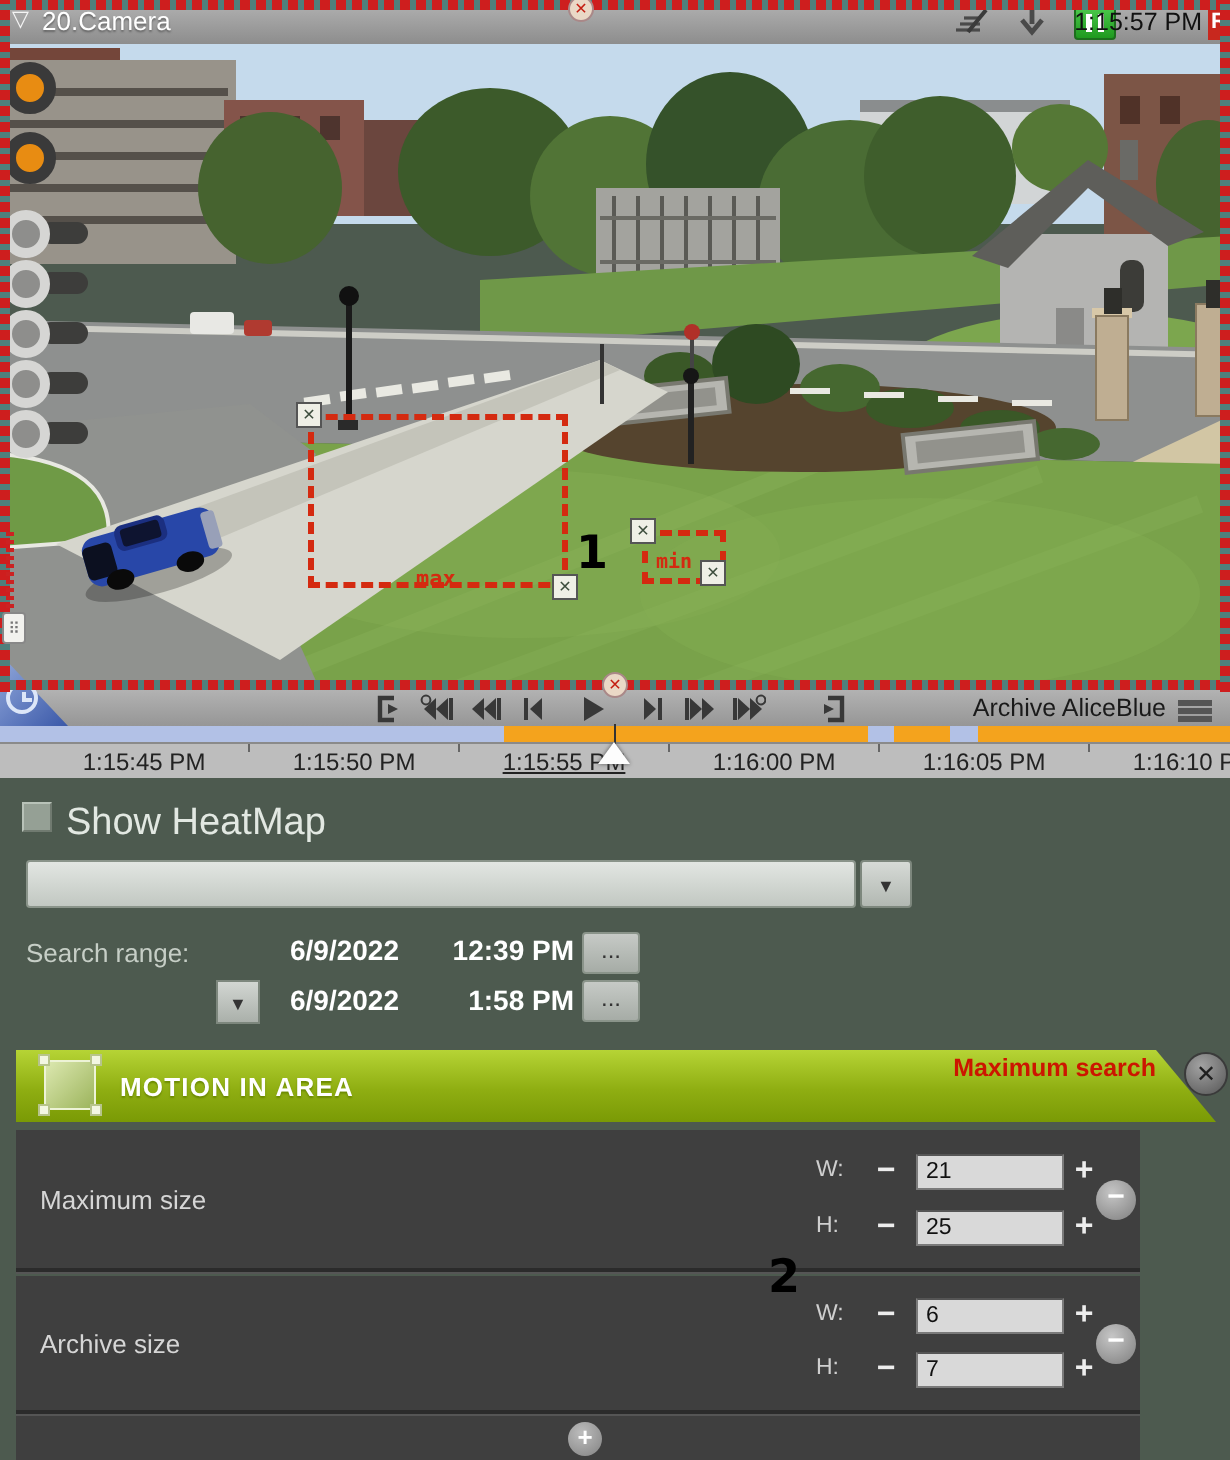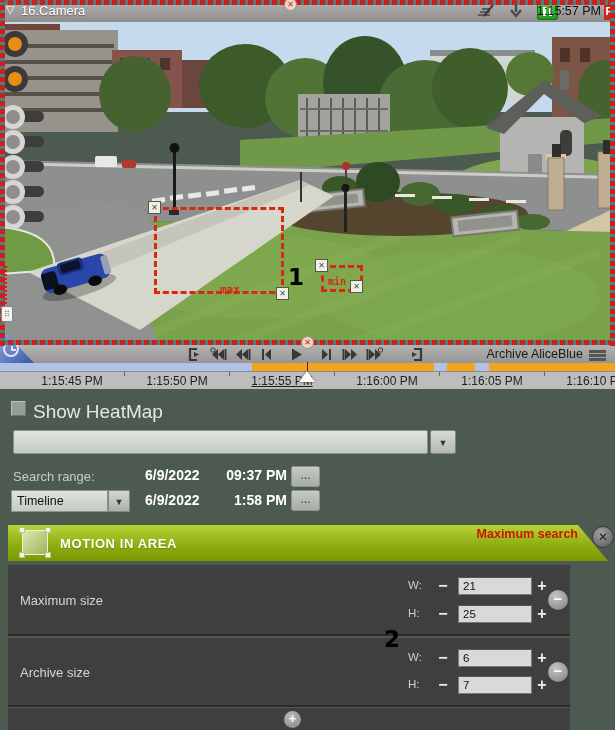--- a/index.html
+++ b/index.html
@@ -290,42 +290,42 @@
   <div class="abs ovl gray" style="left:1px; top:155px;"></div>
   <div class="abs pill" style="left:20px; top:161px;"></div>
   <div class="abs ovl gray" style="left:1px; top:180px;"></div>
   <div class="abs pill" style="left:20px; top:186px;"></div>
   <div class="abs ovl gray" style="left:1px; top:205px;"></div>
   <div class="abs pill" style="left:20px; top:211px;"></div>
 
   <div class="abs selrect" style="left:154px; top:207px; width:130px; height:87px;"></div>
   <div class="abs handle" style="left:148px; top:201px;">✕</div>
   <div class="abs handle" style="left:276px; top:287px;">✕</div>
-  <div class="abs sel-label" style="left:220px; top:283px;">max</div>
+  <div class="abs sel-label" style="left:208px; top:283px;">max</div>
 
   <div class="abs selrect" style="left:321px; top:265px; width:42px; height:27px;"></div>
   <div class="abs handle" style="left:315px; top:259px;">✕</div>
   <div class="abs handle" style="left:350px; top:280px;">✕</div>
   <div class="abs sel-label" style="left:328px; top:276px; font-size:10px;">min</div>
 
   <div class="abs callout" style="left:288px; top:264px;">1</div>
   <div class="abs callout" style="left:384px; top:626px; z-index:50;">2</div>
 
   <div class="abs ants-h" style="left:0; top:0; width:615px;"></div>
   <div class="abs ants-h" style="left:0; top:340px; width:615px;"></div>
   <div class="abs ants-v" style="left:0; top:0; height:346px;"></div>
   <div class="abs ants-v" style="left:610px; top:0; height:346px;"></div>
   <div class="abs xbadge" style="left:284px; top:-2px;">✕</div>
   <div class="abs xbadge" style="left:301px; top:336px;">✕</div>
   <div class="abs vert-marks" style="left:3px; top:266px; height:38px;"></div>
   <div class="abs grip" style="left:1px; top:306px;">⠿</div>
 
   <div class="abs titlebar">
     <div class="abs cam-collapse">▽</div>
-    <div class="abs cam-title">16.Camera</div>
+    <div class="abs cam-title">20.Camera</div>
     <svg class="abs tb-icon" style="left:476px;" viewBox="0 0 20 16">
       <g stroke="#4a4a4a" stroke-width="1.6">
           <line x1="2" y1="12" x2="14" y2="12"></line>
           <line x1="4" y1="9" x2="14" y2="9"></line>
           <line x1="6" y1="6" x2="14" y2="6"></line>
         </g>
       <line x1="8" y1="13" x2="17" y2="2" stroke="#3a3a3a" stroke-width="2"></line>
     </svg>
     <svg class="abs tb-icon" style="left:506px;" viewBox="0 0 18 16">
       <path d="M9 1 V9 M4 7 L9 13 L14 7" fill="none" stroke="#4a4a4a" stroke-width="2.4"></path>
@@ -414,24 +414,23 @@
   <div class="abs playhead"></div>
 
   <div class="abs checkbox"></div>
   <div class="abs heatmap-lbl">Show HeatMap</div>
 
   <div class="abs combo"></div>
   <div class="abs combo-arrow">▼</div>
 
   <div class="abs range-lbl">Search range:</div>
   <span class="abs date-txt" style="left:145px; top:467px;">6/9/2022</span>
-  <span class="abs date-txt" style="left:222px; top:467px; width:65px; text-align:right;">09:37 PM</span>
+  <span class="abs date-txt" style="left:222px; top:467px; width:65px; text-align:right;">12:39 PM</span>
   <div class="abs browse-btn" style="left:291px; top:466px;">...</div>
 
-  <div class="abs mode-combo">Timeline</div>
   <div class="abs mode-arrow">▼</div>
   <span class="abs date-txt" style="left:145px; top:492px;">6/9/2022</span>
   <span class="abs date-txt" style="left:222px; top:492px; width:65px; text-align:right;">1:58 PM</span>
   <div class="abs browse-btn" style="left:291px; top:490px;">...</div>
 
   <div class="abs banner"></div>
   <div class="abs banner-icon">
     <i class="bh" style="left:-4px; top:-4px;"></i>
       <i class="bh" style="right:-4px; top:-4px;"></i>
     <i class="bh" style="left:-4px; bottom:-4px;"></i>

